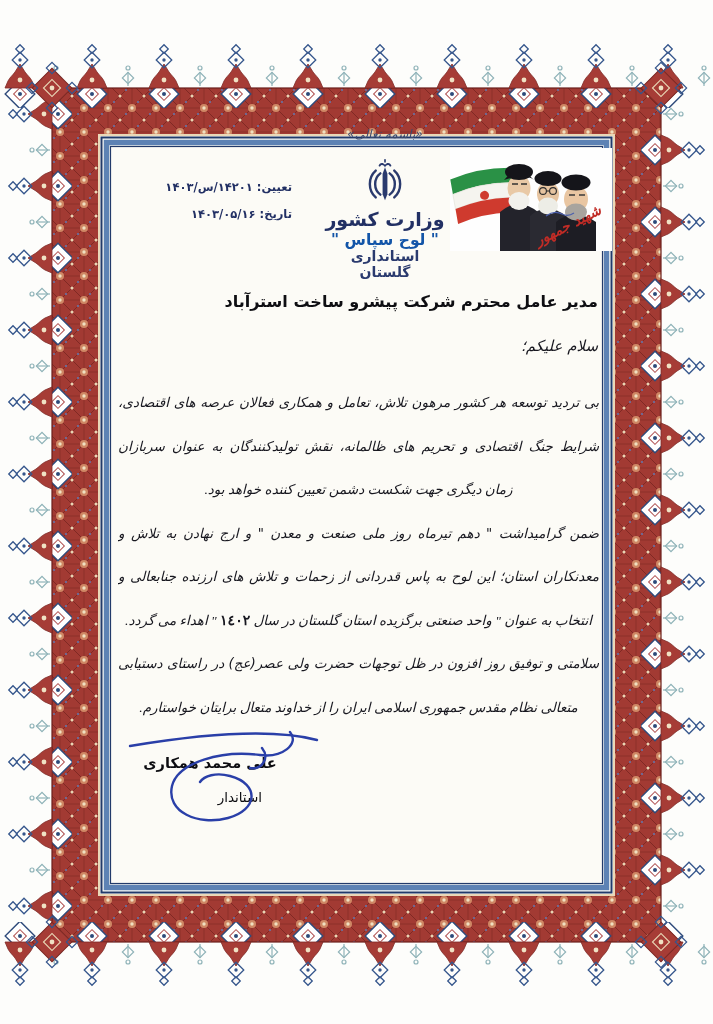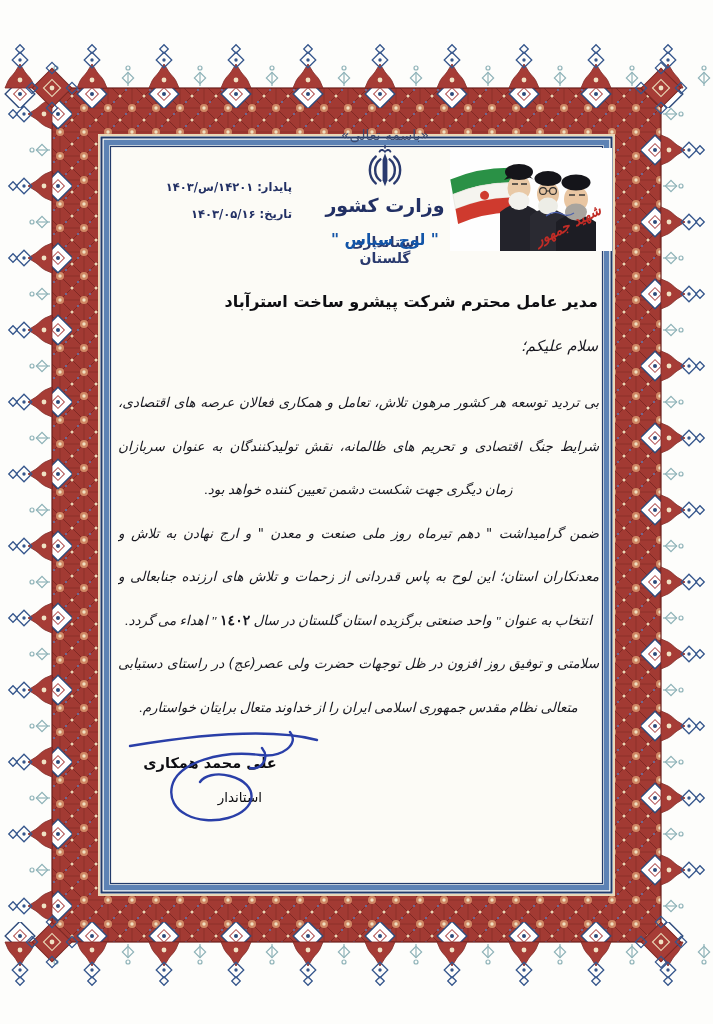--- a/index.html
+++ b/index.html
@@ -5,21 +5,21 @@
   html,body{margin:0;padding:0;background:#ffffff;}
   .page{position:relative;width:713px;height:1024px;background:#fdfdfb;overflow:hidden;
         font-family:"DejaVu Sans",sans-serif;}
   .abs{position:absolute;}
   .rtl{direction:rtl;unicode-bidi:plaintext;}
   .frame-svg{position:absolute;left:0;top:0;}
   
   .meta{left:126px;top:174px;width:166px;color:#223064;font-size:11.5px;font-weight:bold;
         text-align:right;line-height:27px;}
   .center-head{left:323px;top:127px;width:124px;text-align:center;color:#223064;}
-  .bismillah{font-size:14px;color:#3c4a6e;margin-bottom:2px;}
+  .bismillah{font-size:12px;color:#3c4a6e;font-style:italic;margin-bottom:18px;}
   .emblem{display:block;margin:1px auto 0 auto;}
   .ministry{font-size:19px;font-weight:bold;line-height:18px;margin-top:1px;}
   .governorate{font-size:14px;font-weight:bold;color:#2a3a6e;margin-top:20px;}
   .leaders{left:450px;top:148px;width:162px;height:103px;background:#fefefe;}
   .leaders svg{position:absolute;left:0;top:0;}
   .leaders-caption{position:absolute;right:8px;bottom:18px;color:#c12c26;font-size:14px;
         font-weight:bold;font-style:italic;transform:rotate(-27deg);direction:rtl;}
   .title{left:295px;top:231px;width:180px;text-align:center;color:#1355a8;
         font-size:15.5px;font-weight:bold;}
   .recipient{left:200px;top:292px;width:398px;text-align:right;color:#0e0e12;
@@ -119,21 +119,21 @@
     <use href="#corner" transform="translate(52,942)"></use>
     <use href="#corner" transform="translate(661,942)"></use>
 
     <rect x="99" y="135" width="515" height="760" fill="none" stroke="#ead8b8" stroke-width="2"></rect>
     <rect x="101.5" y="137.5" width="510" height="755" fill="none" stroke="#223a6a" stroke-width="2"></rect>
     <rect x="106.5" y="142.5" width="500" height="745" fill="none" stroke="#5d82b4" stroke-width="5.5"></rect>
     <rect x="110.5" y="146.5" width="492" height="737" fill="none" stroke="#223a6a" stroke-width="1.2"></rect>
   </svg>
 
   <div class="abs meta rtl">
-    <div><span>پایدار:</span> <span>۱۴۲۰۱/س/۱۴۰۳</span></div>
+    <div><span>تعیین:</span> <span>۱۴۲۰۱/س/۱۴۰۳</span></div>
     <div><span>تاریخ:</span> <span>۱۴۰۳/۰۵/۱۶</span></div>
   </div>
 
   <div class="abs center-head">
     <div class="bismillah rtl">«باسمه تعالی»</div>
     <svg class="emblem" width="38" height="50" viewBox="0 0 40 54">
       <g fill="#2a3a6e">
         <rect x="19.1" y="0" width="1.8" height="4" rx="0.9"></rect>
         <path d="M13,7.5 c1,-4 5,-4.2 7,-1.2 c2,-3 6,-2.8 7,1.2 l-1.6,0.9 c-1,-2.6 -3.6,-2.6 -5.4,0.4 c-1.8,-3 -4.4,-3 -5.4,-0.4 z"></path>
         <path d="M20,9 L22.6,16 L22.6,38 L20,44.5 L17.4,38 L17.4,16 Z"></path>

